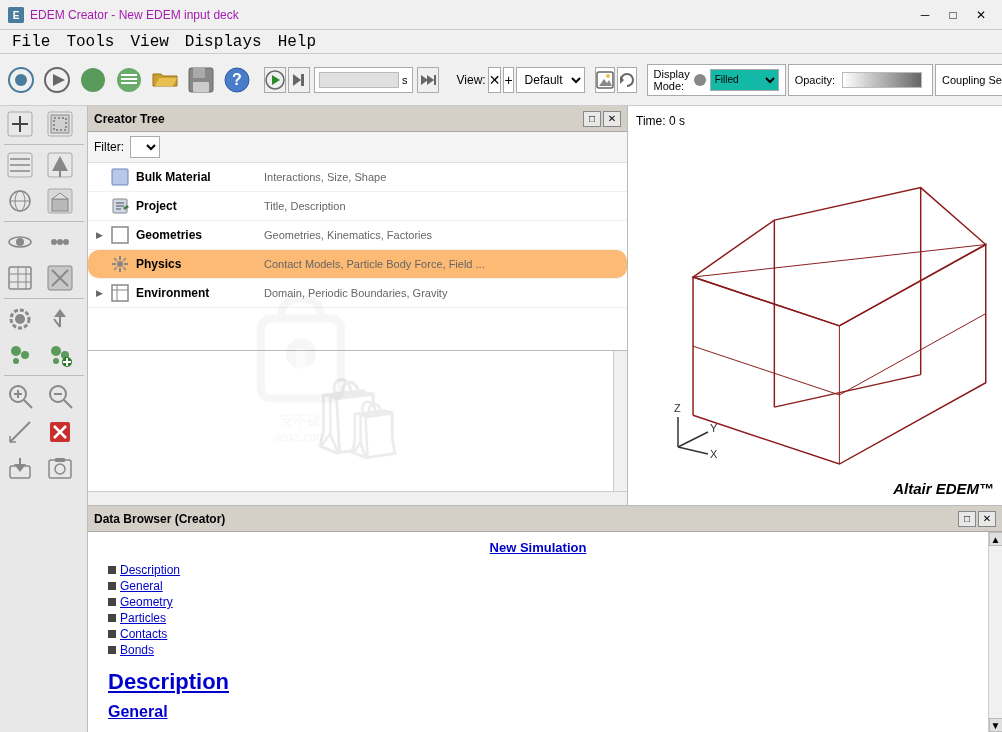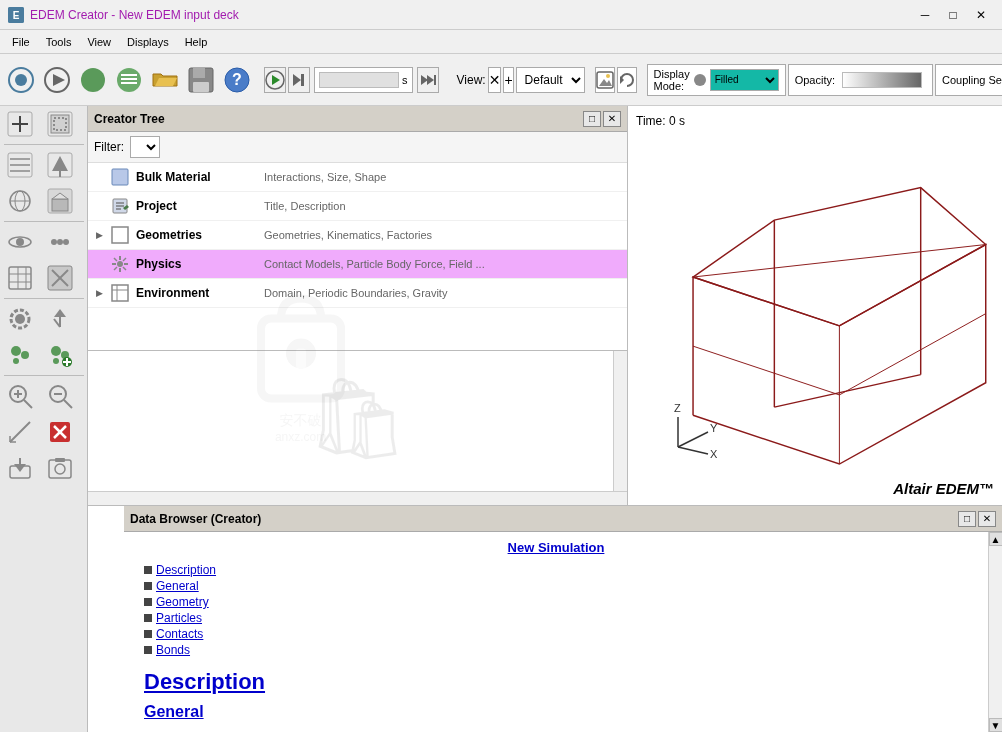--- a/index.html
+++ b/index.html
@@ -22,21 +22,21 @@
 
     
     .menu-bar {
       background: #f0f0f0;
       height: 24px;
       display: flex;
       align-items: center;
       padding: 0 4px;
       border-bottom: 1px solid #ccc;
     }
-    .menu-item { padding: 2px 8px; cursor: pointer; font-size: 11px; }
+    .menu-item { padding: 2px 8px; cursor: pointer; font-size: 16px; font-family: Liberation Mono, monospace; }
 
     
     .toolbar {
       background: #f0f0f0;
       height: 52px;
       display: flex;
       align-items: center;
       padding: 0 4px;
       border-bottom: 1px solid #ccc;
       gap: 2px;
@@ -190,21 +190,20 @@
     
     .axis-indicator { position: absolute; bottom: 40px; left: 30px; }
 
     
     .data-browser {
       flex: 1;
       background: #fff;
       display: flex;
       flex-direction: column;
       overflow: hidden;
-      padding-left: 36px;
     }
     .data-browser-header {
       background: #d4d0c8;
       height: 26px;
       display: flex;
       align-items: center;
       padding: 0 6px;
       border-bottom: 1px solid #aaa;
       font-size: 12px;
       font-weight: bold;
@@ -608,21 +607,21 @@
             <span class="tree-expand" style="color:#666;font-size:9px;">▶</span>
             <span class="tree-icon">
               <svg width="18" height="18" viewBox="0 0 18 18">
                 <rect x="1" y="1" width="16" height="16" fill="none" stroke="#888" stroke-width="1.5"></rect>
               </svg>
             </span>
             <span class="tree-name">Geometries</span>
             <span class="tree-desc">Geometries, Kinematics, Factories</span>
           </div>
 
-          <div class="tree-row" style="background:#f0abfc;">
+          <div class="tree-row" style="background:#fdba74;border-radius:11px;">
             <span class="tree-expand"></span>
             <span class="tree-icon">
               <svg width="18" height="18" viewBox="0 0 18 18">
                 <circle cx="9" cy="9" r="3" fill="#888"></circle>
                 <line x1="9" y1="1" x2="9" y2="5" stroke="#888" stroke-width="2"></line>
                 <line x1="9" y1="13" x2="9" y2="17" stroke="#888" stroke-width="2"></line>
                 <line x1="1" y1="9" x2="5" y2="9" stroke="#888" stroke-width="2"></line>
                 <line x1="13" y1="9" x2="17" y2="9" stroke="#888" stroke-width="2"></line>
                 <line x1="3" y1="3" x2="6" y2="6" stroke="#888" stroke-width="1.5"></line>
                 <line x1="12" y1="12" x2="15" y2="15" stroke="#888" stroke-width="1.5"></line>

